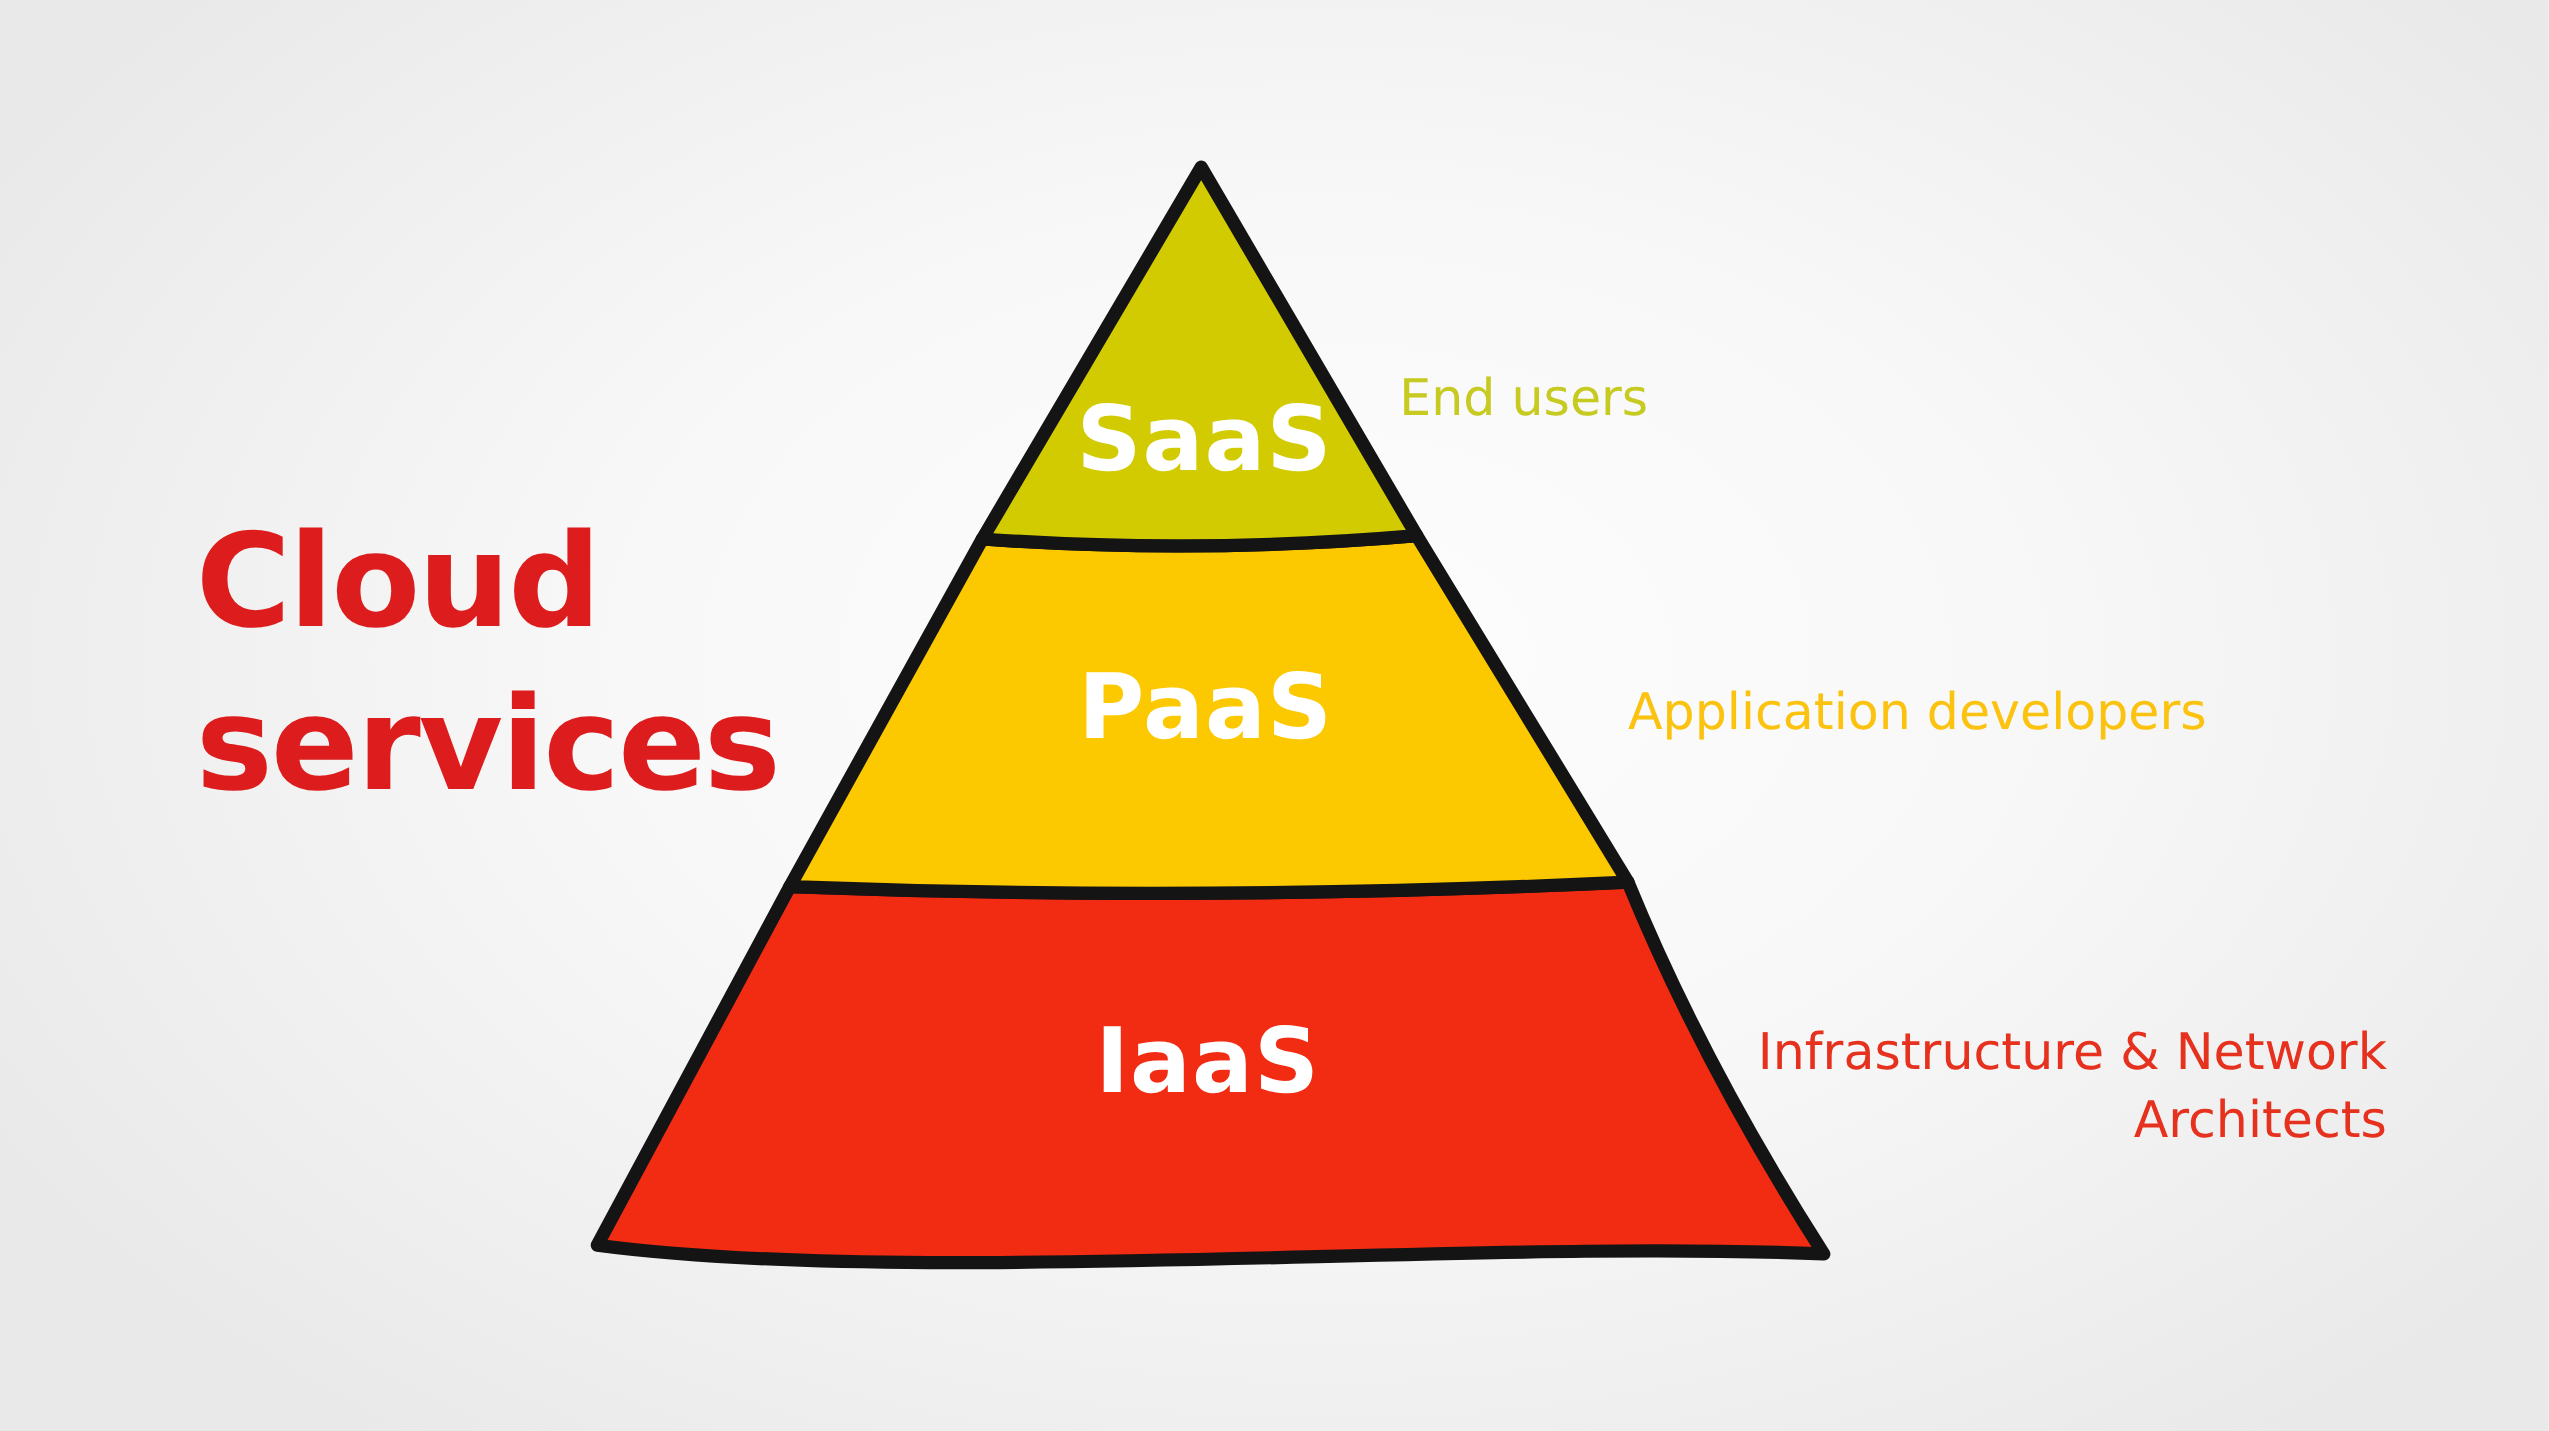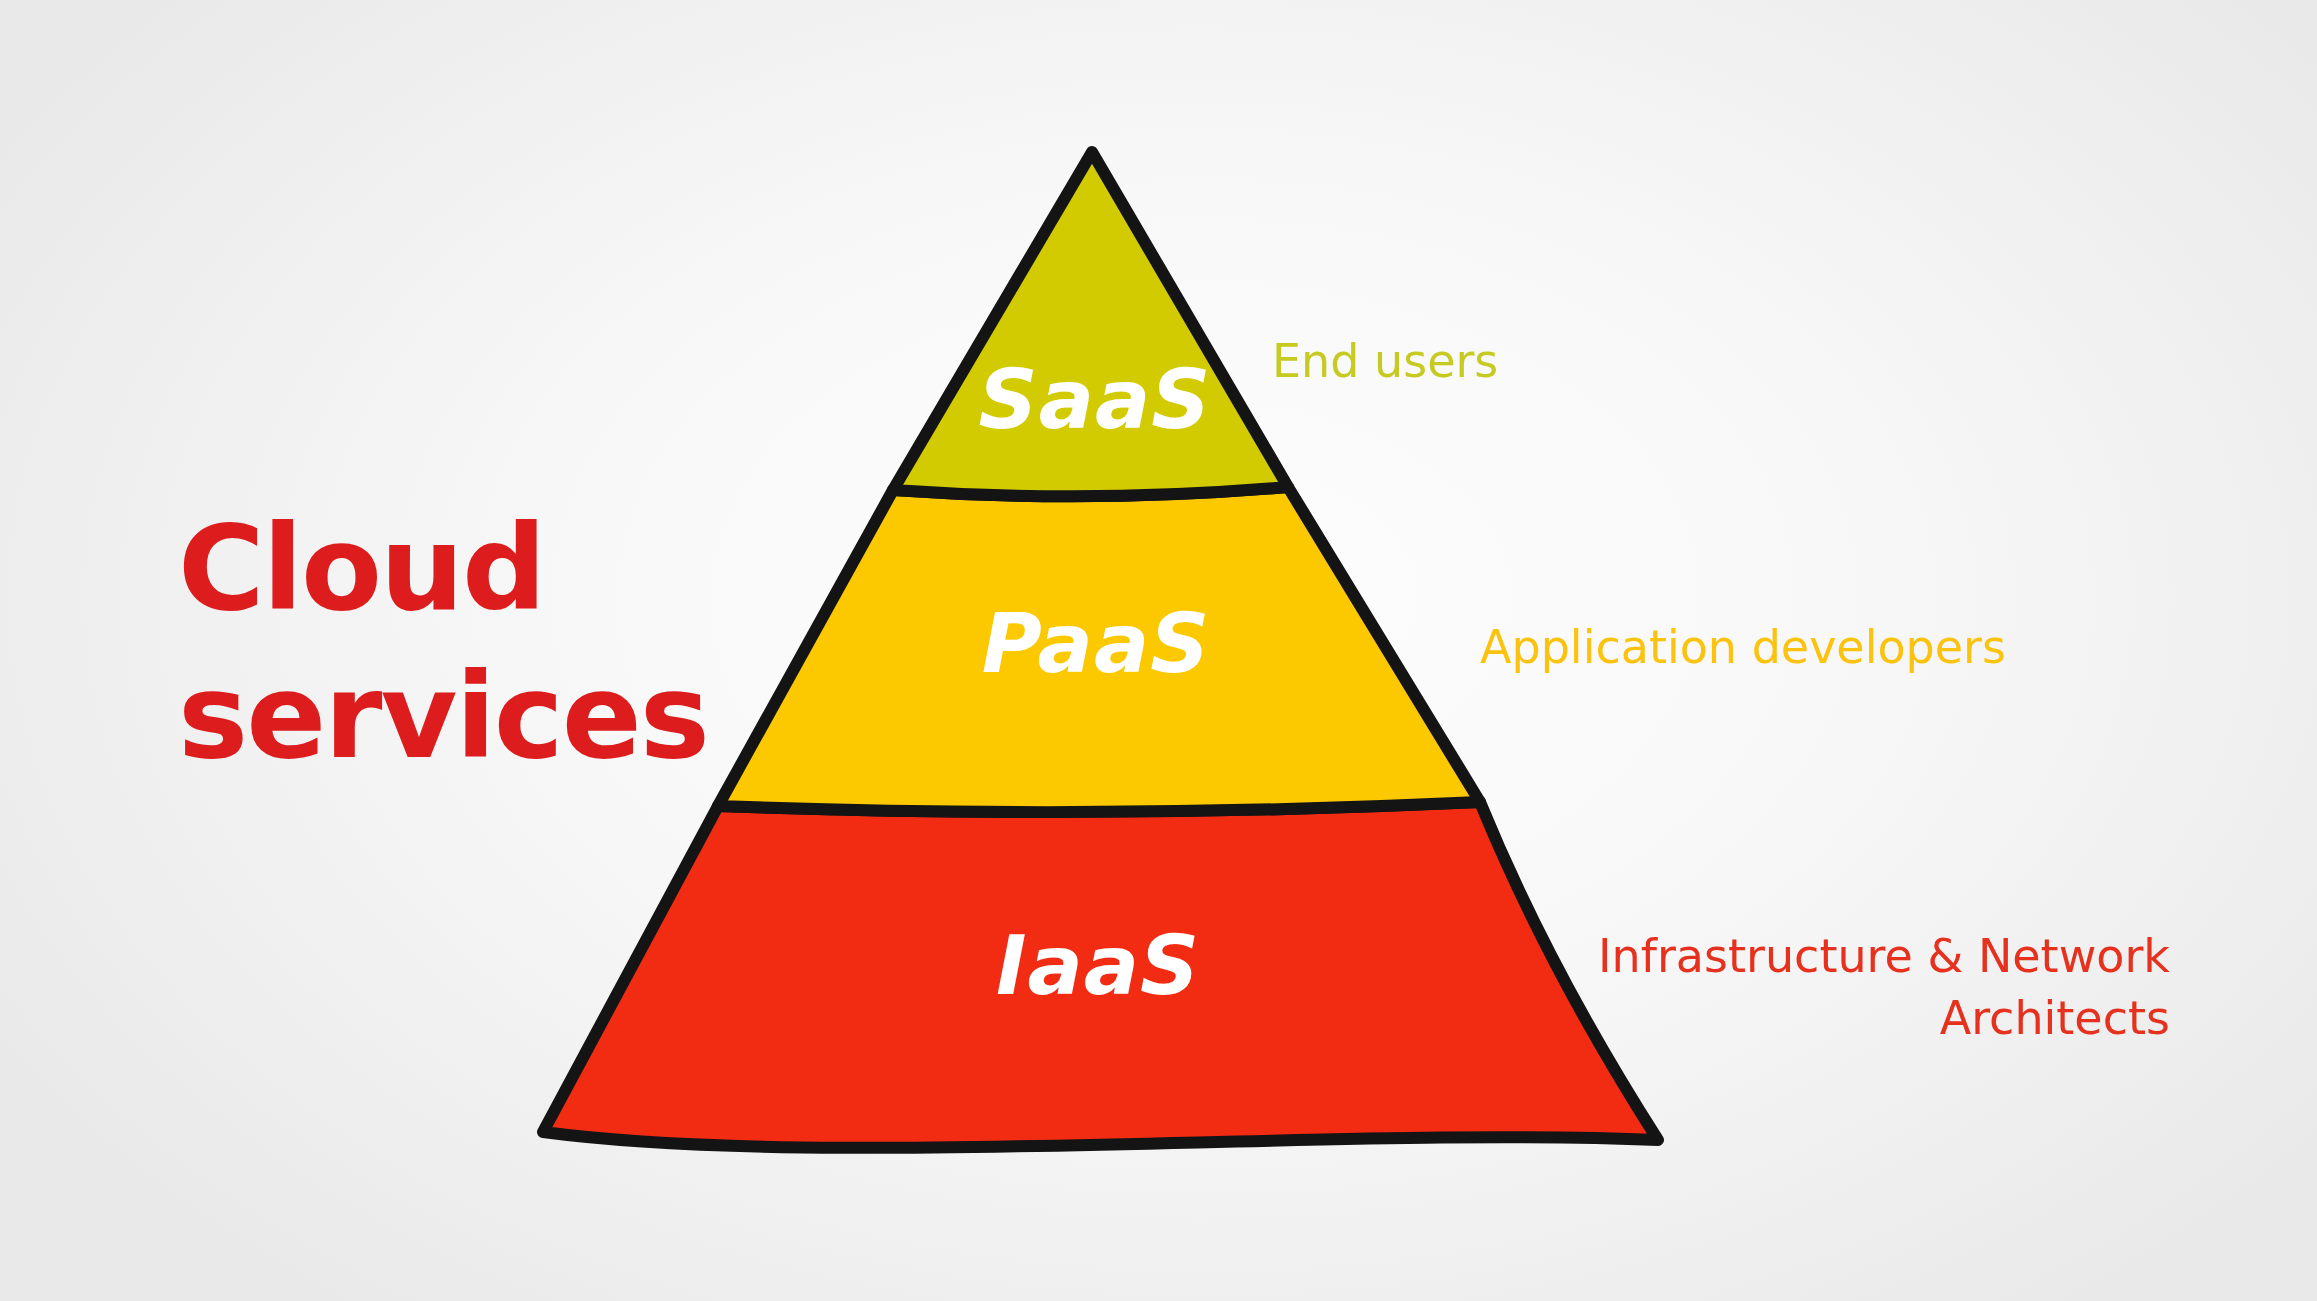--- a/index.html
+++ b/index.html
@@ -33,21 +33,20 @@
     white-space: nowrap;
   }
   .tier-label {
     position: absolute;
     width: 330px;
     text-align: center;
     font-size: 82px;
     font-weight: bold;
     letter-spacing: 1px;
     white-space: nowrap;
-    font-style: italic;
   }
   .tier-label.saas { left: 930px; top: 352px; }
   .tier-label.paas { left: 931px; top: 596px; }
   .tier-label.iaas { left: 933px; top: 918px; }
   .side-label {
     position: absolute;
     font-size: 46px;
     font-weight: normal;
     white-space: nowrap;
   }
@@ -62,21 +61,21 @@
 <div class="stage">
 
   <svg class="pyramid-svg" viewBox="0 0 2317 1301" xmlns="http://www.w3.org/2000/svg">
     <g fill="none" stroke="#141414">
       <path d="M 718 806 Q 1090 820 1480 802 Q 1548 968 1658 1140 C 1340 1126 830 1170 543 1132 Z" fill="#f22b13"></path>
       <path d="M 893 490 Q 1090 504 1288 487 L 1480 802 Q 1090 820 718 806 Z" fill="#fcc800"></path>
       <path d="M 1092 152 L 893 490 Q 1090 504 1288 487 Z" fill="#d2cb01"></path>
     </g>
   </svg>
 
-  <div class="page-title" style="color: rgb(221, 29, 29); margin-top: 40px;">
+  <div class="page-title" style="color: rgb(221, 29, 29);">
     <div>Cloud</div>
     <div>services</div>
   </div>
 
   <div class="tier-label saas" style="color: rgb(255, 255, 255);">SaaS</div>
   <div class="tier-label paas" style="color: rgb(255, 255, 255);">PaaS</div>
   <div class="tier-label iaas" style="color: rgb(255, 255, 255);">IaaS</div>
 
   <div class="side-label end-users" style="color: rgb(198, 202, 33);">End users</div>
   <div class="side-label app-dev" style="color: rgb(251, 195, 15); margin-left: 28px;">Application developers</div>

